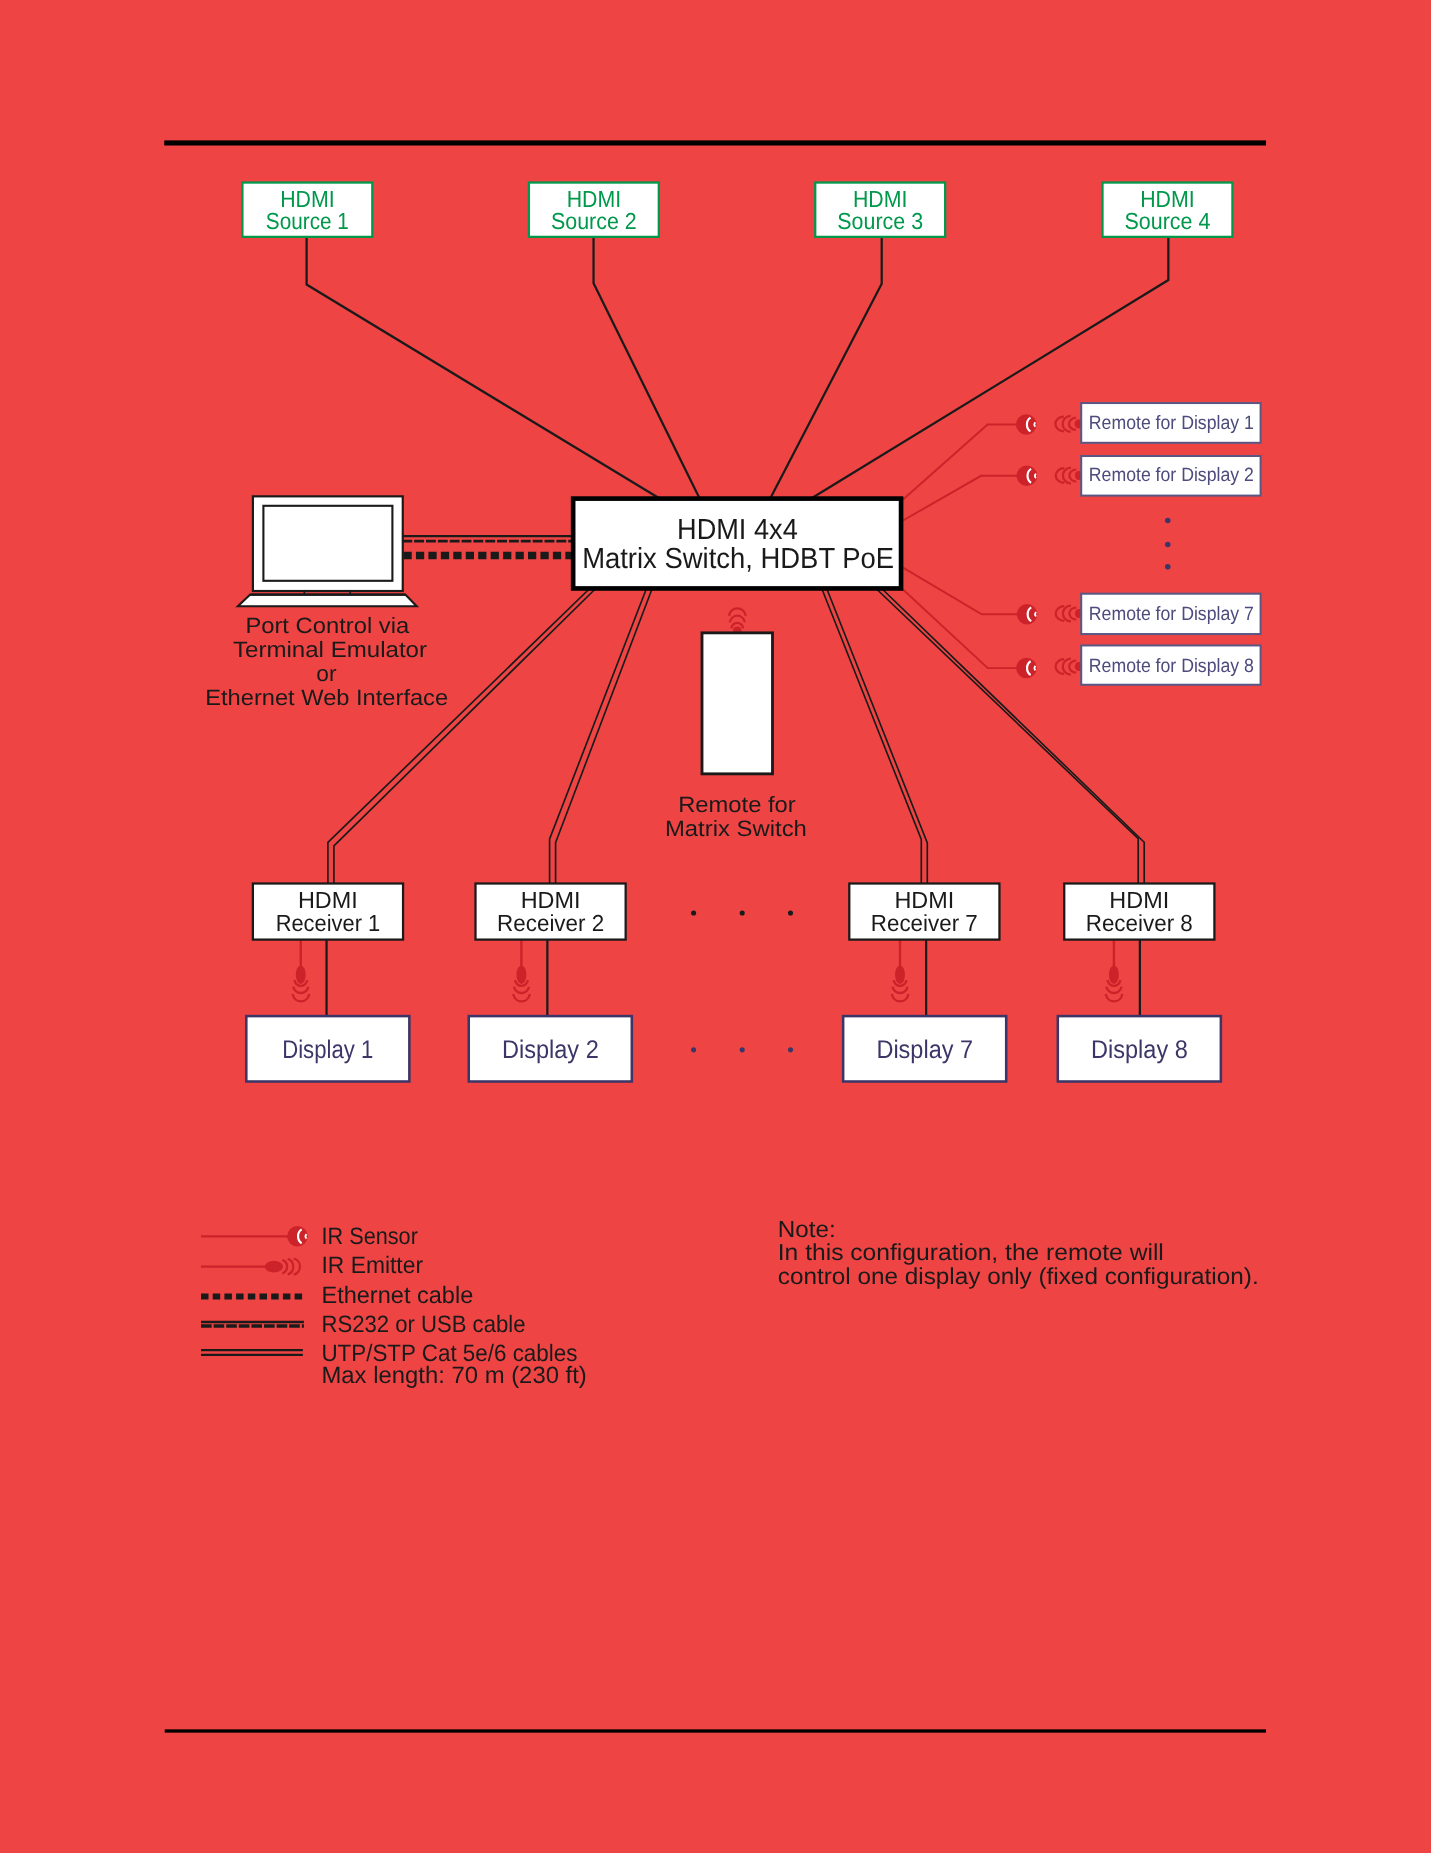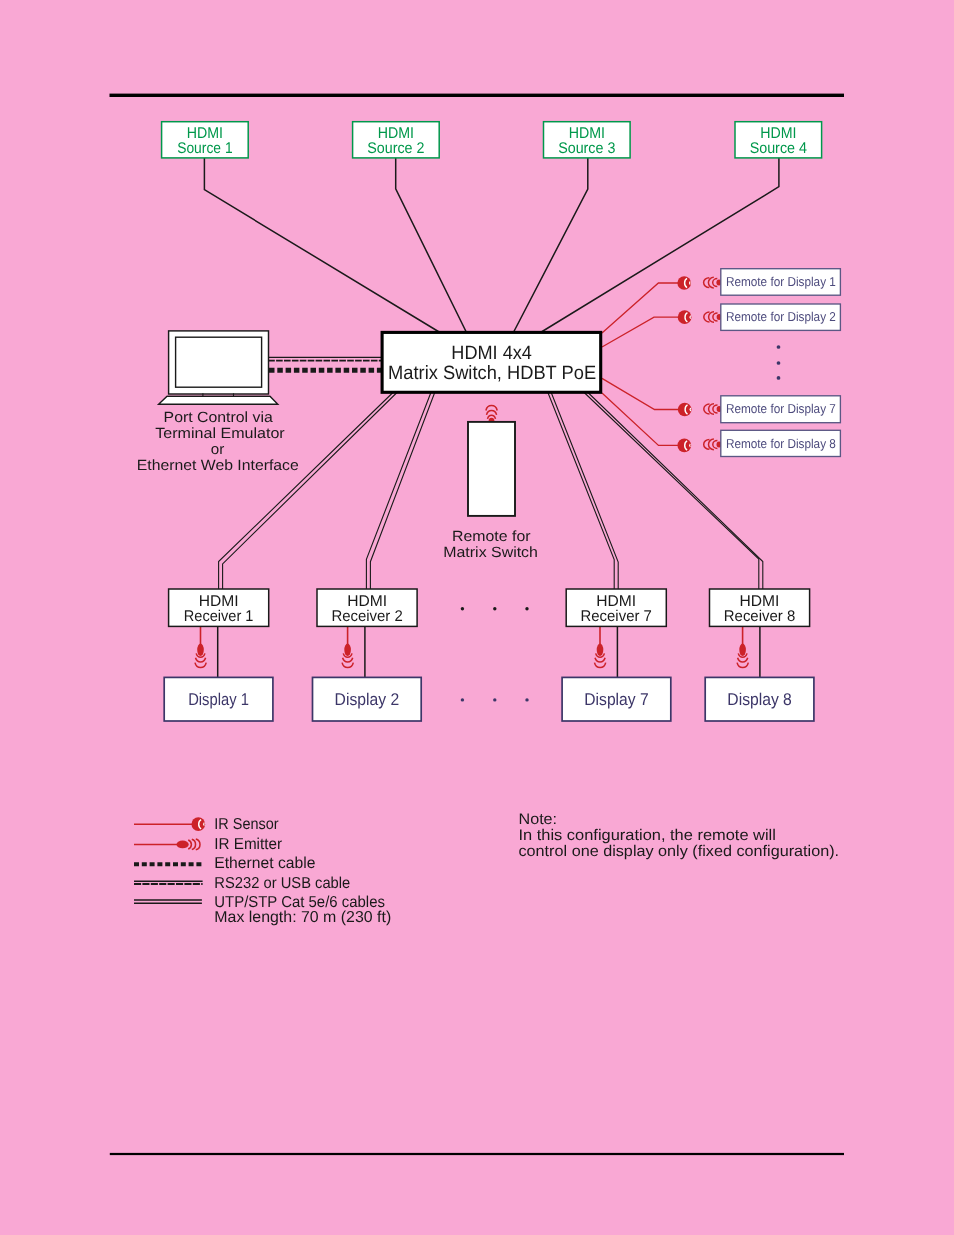--- a/index.html
+++ b/index.html
@@ -1,18 +1,18 @@
 <!DOCTYPE html>
 <html><head>
 <meta charset="utf-8">
 <title>HDMI Matrix Switch Diagram</title>
 <style>
   html,body{margin:0;padding:0;background:#ffffff;}
   body{width:954px;height:1235px;overflow:hidden;font-family:"Liberation Sans",sans-serif;}
-  #page{position:relative;width:954px;height:1235px;background:#f9a8d4;-webkit-font-smoothing:antialiased;text-rendering:geometricPrecision;}
+  #page{position:relative;width:954px;height:1235px;background:#ef4444;-webkit-font-smoothing:antialiased;text-rendering:geometricPrecision;}
   svg{display:block;}
   text{font-family:"Liberation Sans",sans-serif;}
   .box-text{font-size:15.5px;}
   .src-text{fill:#00984b;}
   .rcv-text{fill:#1a1a1a;}
   .dsp-text{fill:#3c3668;font-size:17.0px;}
   .mtx-text{fill:#1a1a1a;font-size:19.3px;}
   .cap-text{fill:#1a1a1a;font-size:14.8px;}
   .rem-text{fill:#4d4b7d;font-size:12.9px;}
   .leg-text{fill:#1a1a1a;font-size:15.8px;}

